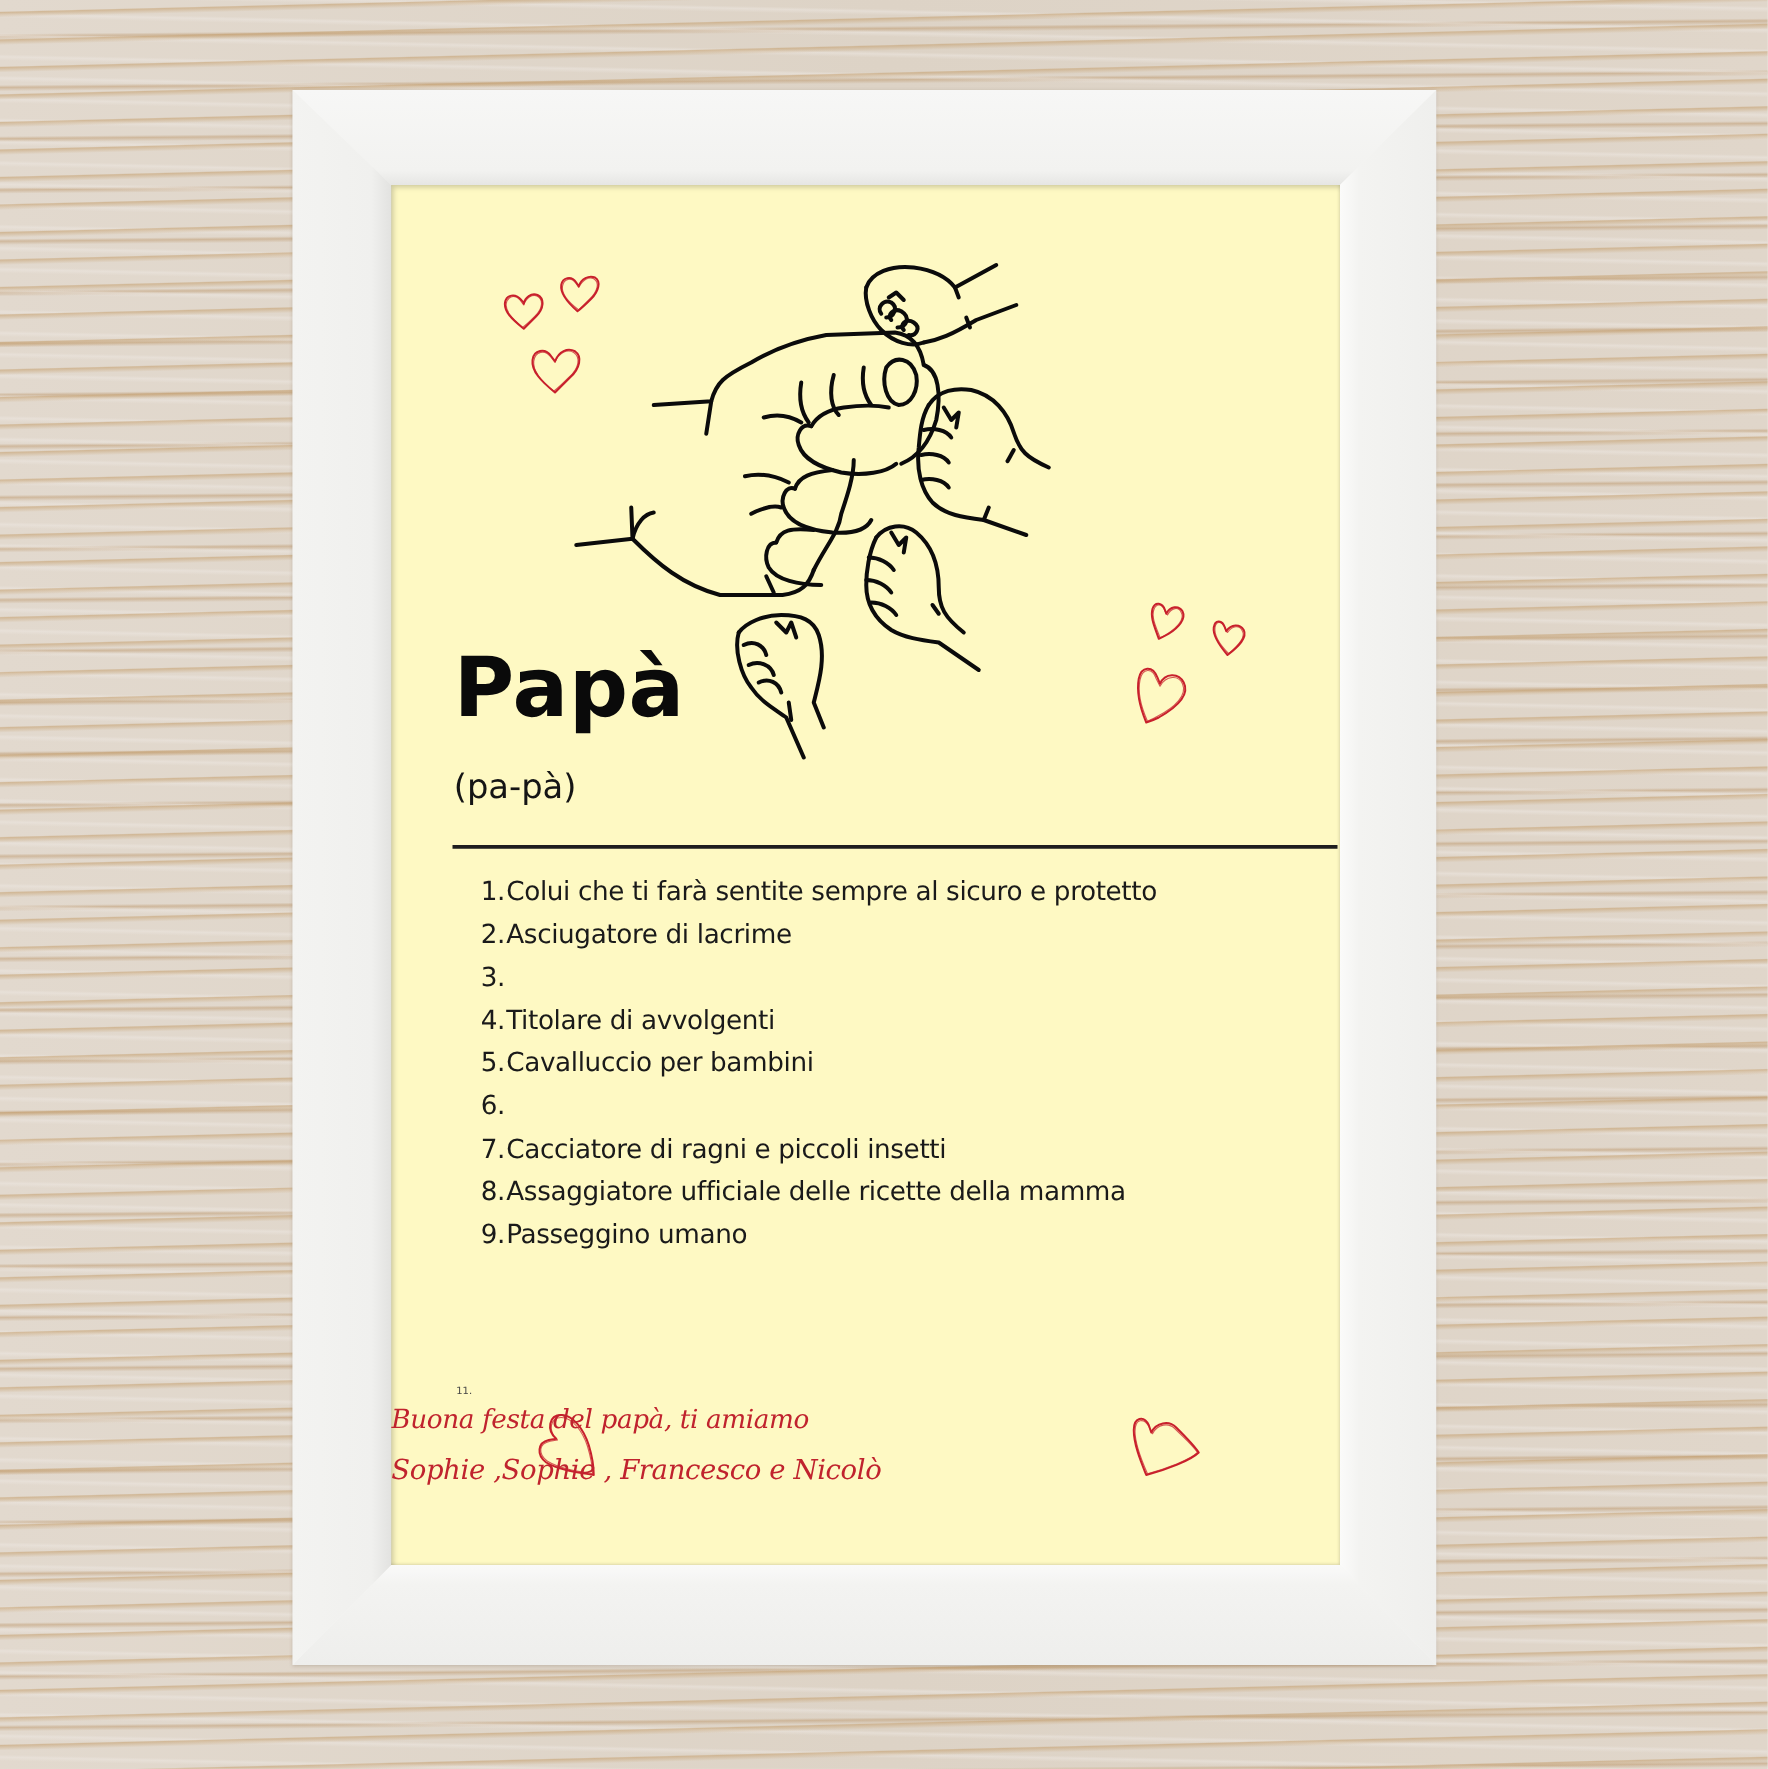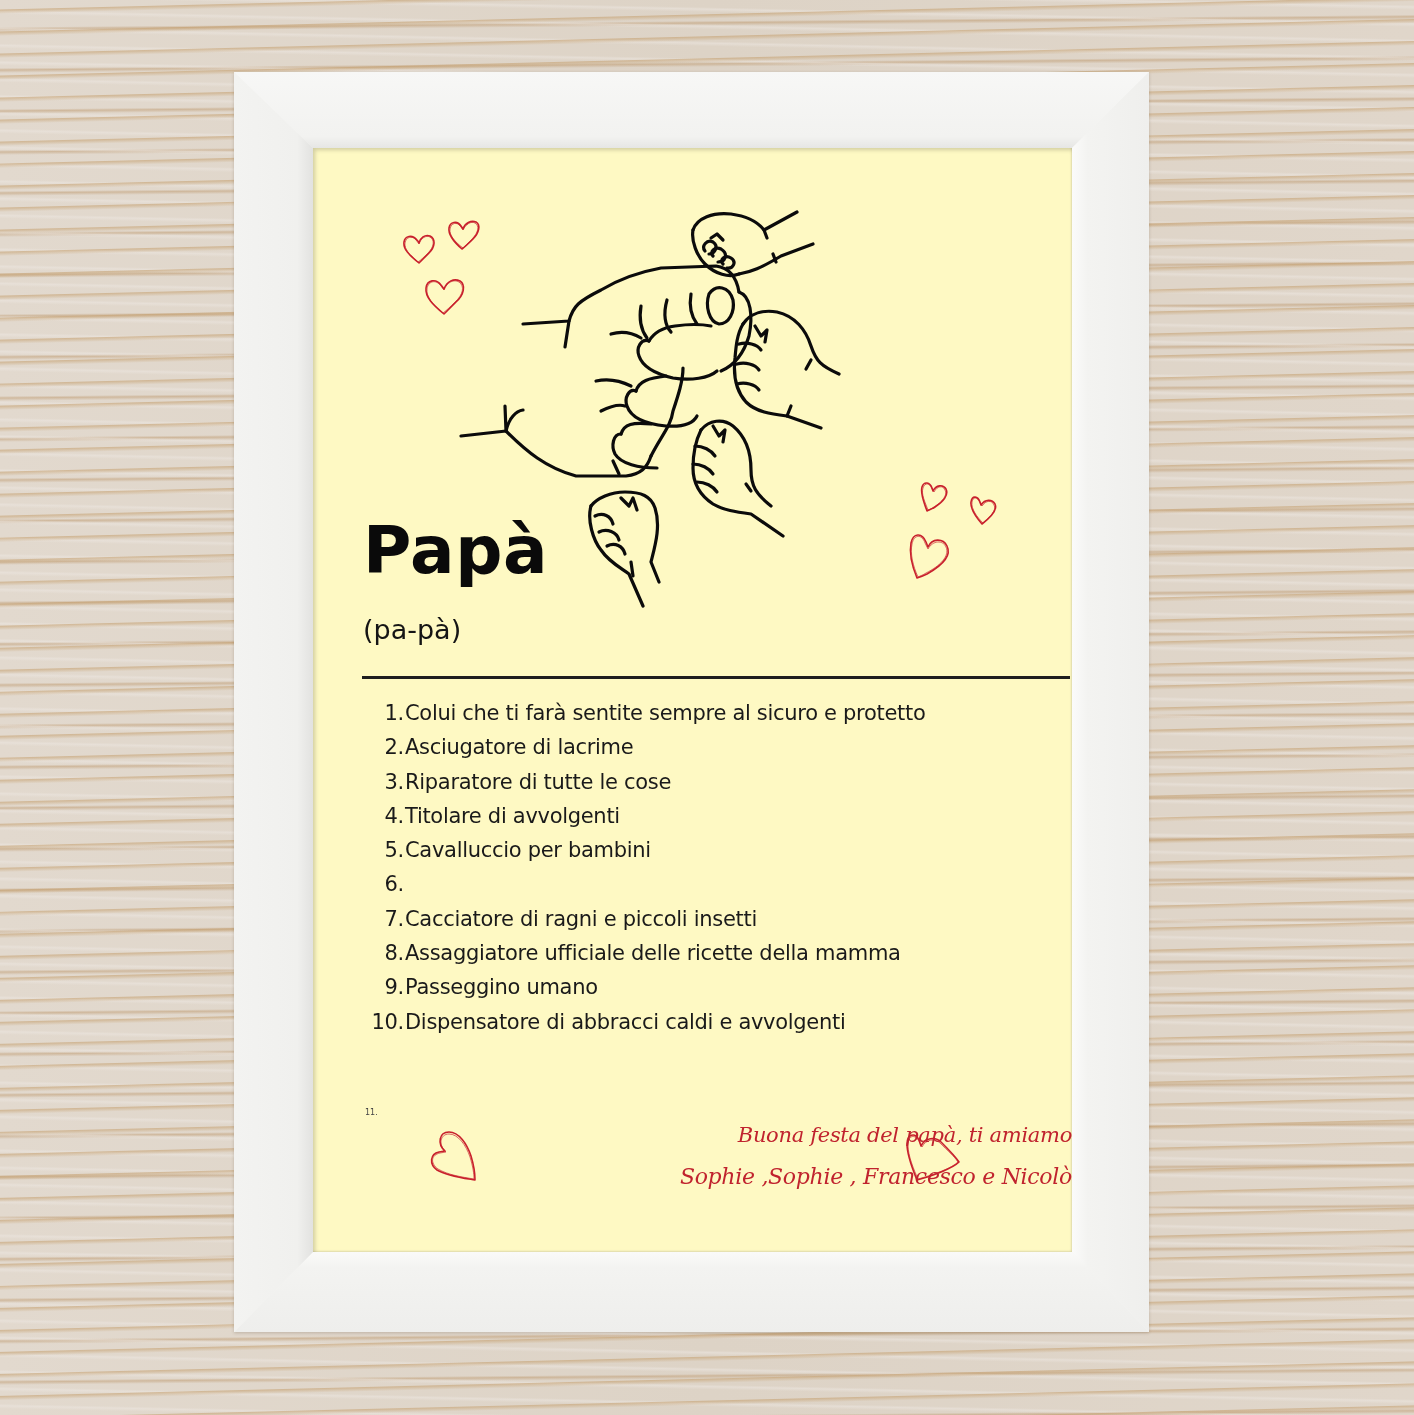--- a/index.html
+++ b/index.html
@@ -72,21 +72,21 @@
     position:absolute; left:50px; top:928px;
     font-family:"DejaVu Sans", sans-serif; font-size:21px; color:#1a1a1a;
     white-space:nowrap; letter-spacing:-0.3px;
   }
   .see b { font-weight:bold; color:#0a0a0a; }
   .tiny {
     position:absolute; left:52px; top:960px; font-size:8px; color:#444;
     font-family:"DejaVu Sans", sans-serif;
   }
   .script {
-    position:absolute; left:0; width:759px; text-align:right;
+    position:absolute; left:0; width:759px; text-align:left;
     font-family:"DejaVu Serif", serif; font-style:italic;
     color:#c0232e; font-size:21px; letter-spacing:-0.3px; white-space:nowrap;
   }
   .script.l1 { top:975px; }
   .script.l2 { top:1016px; font-size:22px; }
   svg { position:absolute; overflow:visible; }
   .heart path { fill:none; stroke:#c8202c; stroke-width:1.6; stroke-linejoin:round; }
   .heart path.t { stroke-width:0.9; opacity:0.75; }
   .fists path, .fists polyline { fill:none; stroke:#0b0b0b; stroke-width:3.2; stroke-linecap:round; stroke-linejoin:round; }
 </style>
@@ -196,21 +196,20 @@
     <li>
         <span class="num">1.</span>
         <span>Colui che ti farà sentite sempre al sicuro e protetto</span>
       </li>
     <li>
         <span class="num">2.</span>
         <span>Asciugatore di lacrime</span>
       </li>
     <li>
         <span class="num">3.</span>
-        <span>Riparatore di tutte le cose</span>
       </li>
     <li>
         <span class="num">4.</span>
         <span>Titolare di avvolgenti</span>
       </li>
     <li>
         <span class="num">5.</span>
         <span>Cavalluccio per bambini</span>
       </li>
     <li>
@@ -220,24 +219,20 @@
         <span class="num">7.</span>
         <span>Cacciatore di ragni e piccoli insetti</span>
       </li>
     <li>
         <span class="num">8.</span>
         <span>Assaggiatore ufficiale delle ricette della mamma</span>
       </li>
     <li>
         <span class="num">9.</span>
         <span>Passeggino umano</span>
-      </li>
-    <li>
-        <span class="num">10.</span>
-        <span>Dispensatore di abbracci caldi e avvolgenti</span>
       </li>
   </ol>
 
   <div class="tiny">11.</div>
 
   <svg class="heart" style="left:114px; top:978px;" width="60" height="58" viewBox="0 0 60 58">
     <path d="M48 54 C36 52 20 50 10 44 C2 38 3 28 12 26 L18 25 C10 18 12 6 22 6 C32 6 40 18 44 30 C47 40 48 48 48 54Z"></path>
     <path class="t" d="M47 53 C35 51 21 49 11 43 C3 37 4 29 13 27 L19 26 C11 19 13 8 22 8 C31 8 39 19 43 31 C46 41 47 48 47 53Z"></path>
   </svg>
   <svg class="heart" style="left:590px; top:978px;" width="60" height="58" viewBox="0 0 60 58">

